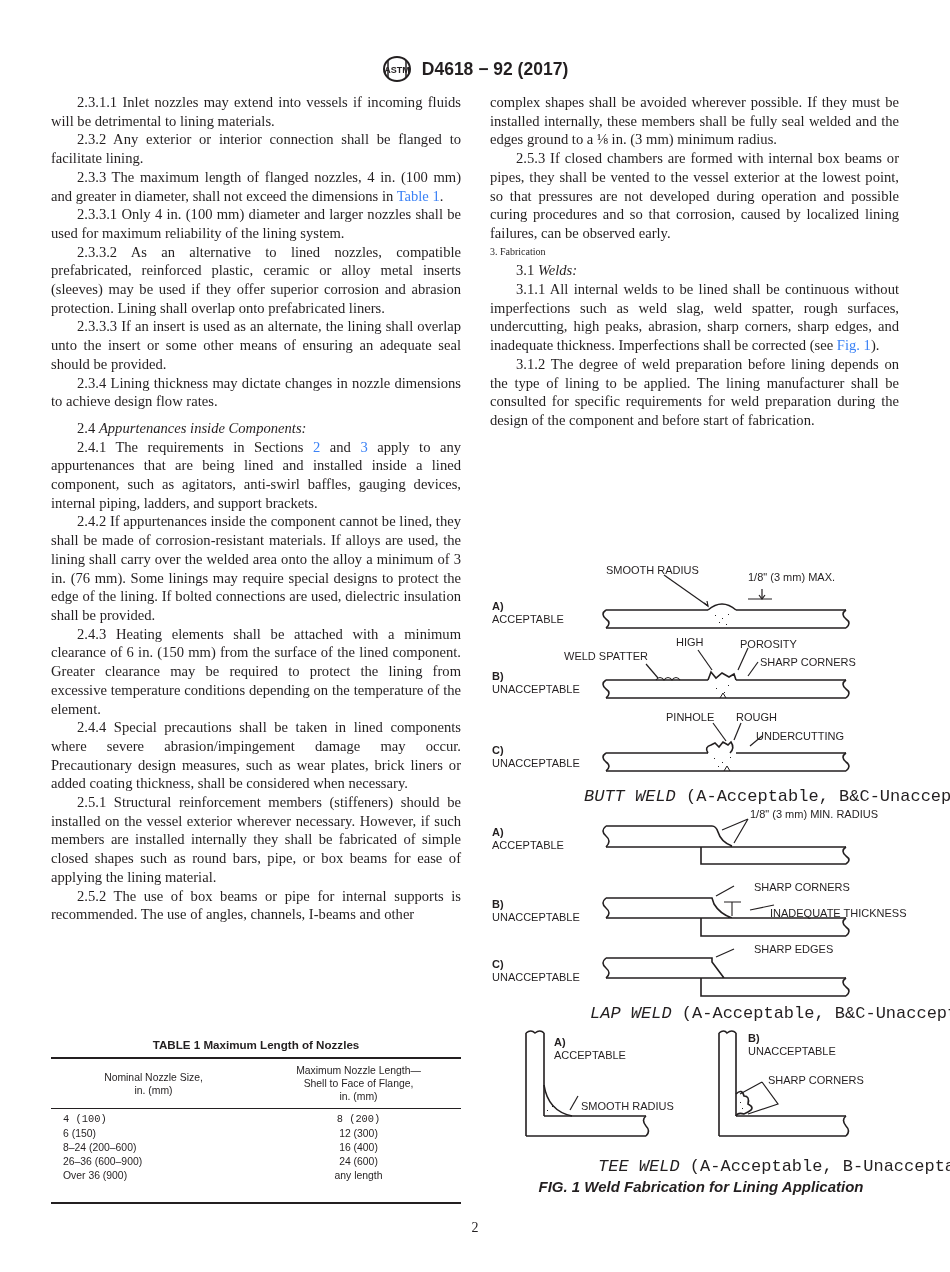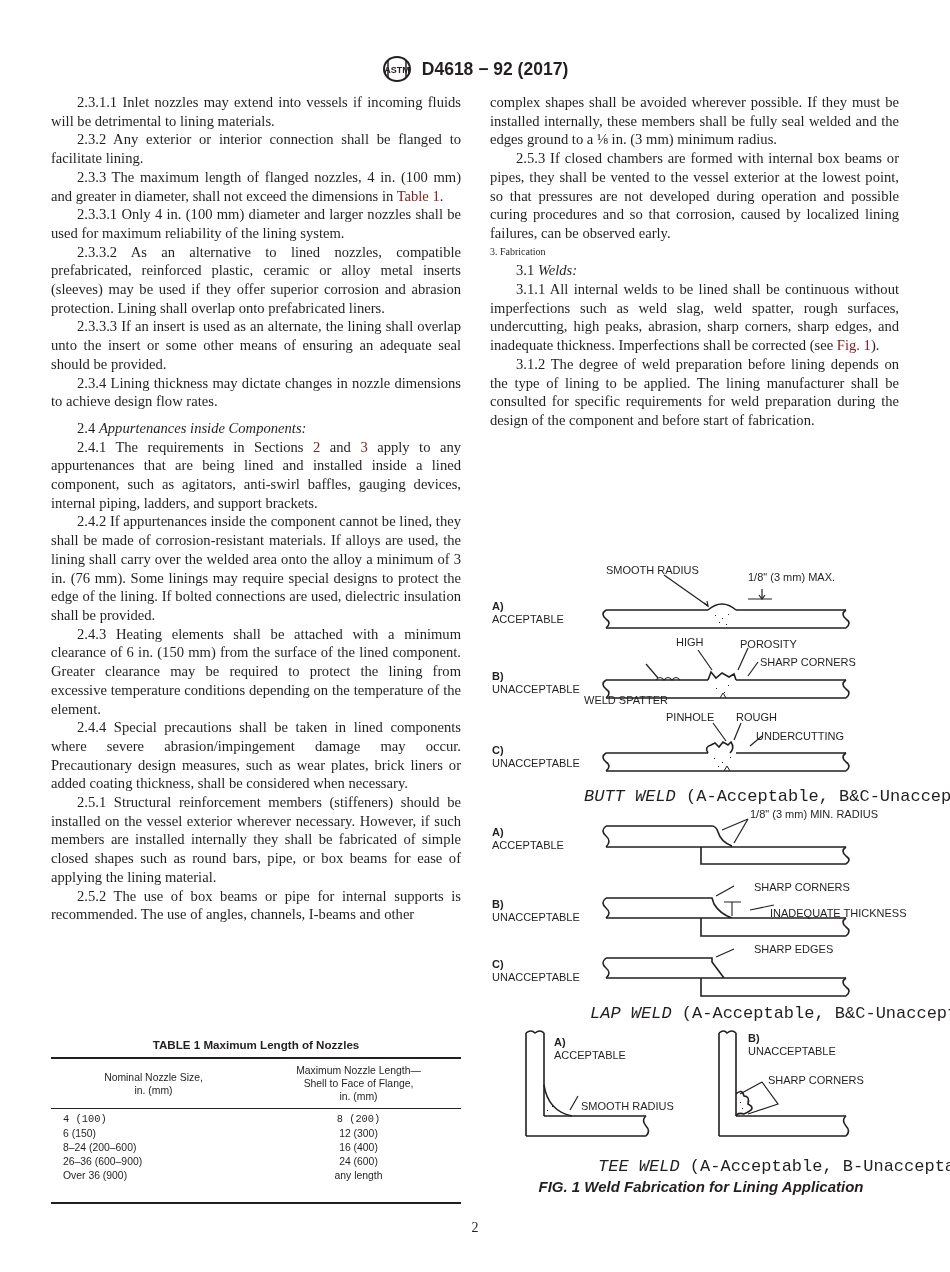--- a/index.html
+++ b/index.html
@@ -6,21 +6,21 @@
   body{width:950px;height:1272px;position:relative;overflow:hidden;color:#231f20;}
   .header{position:absolute;top:56px;left:0;width:950px;text-align:center;height:28px;}
   .header .logo{display:inline-block;vertical-align:middle;width:30px;height:26px;margin-right:6px;}
   .header .std{display:inline-block;vertical-align:middle;font-family:"Liberation Sans","DejaVu Sans",sans-serif;font-weight:bold;font-size:17.5px;}
   .col{position:absolute;font-family:"Liberation Serif","DejaVu Serif",serif;font-size:14.6px;line-height:18.7px;text-align:justify;}
   .col p{margin:0;text-indent:26px;}
   .col p.noind{text-indent:0;}
   .col p.gap{margin-top:8px;}
   .left{left:51px;top:93px;width:410px;}
   .right{left:490px;top:93px;width:409px;}
-  .link{color:#7f1d1d;}
+  .link{color:#3b82f6;}
   .sec-head{font-weight:normal;font-size:10px;margin:18px 0 6px 0;text-indent:0 !important;}
   i{font-style:italic;}
   .table-wrap{position:absolute;left:51px;top:1038px;width:410px;font-family:"Liberation Sans","DejaVu Sans",sans-serif;font-size:10.4px;}
   .table-title{text-align:center;font-weight:bold;font-size:11.6px;margin-bottom:6px;}
   table{width:100%;border-collapse:collapse;}
   thead th{font-weight:normal;text-align:center;vertical-align:middle;padding:5px 0 5px 0;line-height:13px;border-top:2px solid #231f20;border-bottom:1px solid #231f20;}
   tbody td{padding:0;line-height:13.9px;}
   tbody td.c1{padding-left:12px;}
   tbody td.c2{text-align:center;}
   tbody tr:first-child td{padding-top:4px;font-family:Liberation Mono, monospace;}
@@ -194,21 +194,21 @@
     </g>
   </svg>
 
   <div class="flabel" style="left:6px;top:42px;"><b>A)</b><br><span>ACCEPTABLE</span></div>
   <div class="flabel" style="left:120px;top:6px;">SMOOTH RADIUS</div>
   <div class="flabel" style="left:262px;top:13px;">1/8" (3 mm) MAX.</div>
 
   <div class="flabel" style="left:6px;top:112px;"><b>B)</b><br><span>UNACCEPTABLE</span></div>
   <div class="flabel" style="left:190px;top:78px;">HIGH</div>
   <div class="flabel" style="left:254px;top:80px;">POROSITY</div>
-  <div class="flabel" style="left:98px;top:92px;margin-top:44px;">WELD SPATTER</div>
+  <div class="flabel" style="left:78px;top:92px;">WELD SPATTER</div>
   <div class="flabel" style="left:274px;top:98px;">SHARP CORNERS</div>
 
   <div class="flabel" style="left:6px;top:186px;"><b>C)</b><br><span>UNACCEPTABLE</span></div>
   <div class="flabel" style="left:180px;top:153px;">PINHOLE</div>
   <div class="flabel" style="left:250px;top:153px;">ROUGH</div>
   <div class="flabel" style="left:270px;top:172px;">UNDERCUTTING</div>
 
   <div class="fcap" style="left:98px;top:229px;"><i>BUTT WELD</i><span> (A-Acceptable, B&amp;C-Unacceptable)</span></div>
 
   <div class="flabel" style="left:6px;top:268px;"><b>A)</b><br><span>ACCEPTABLE</span></div>

